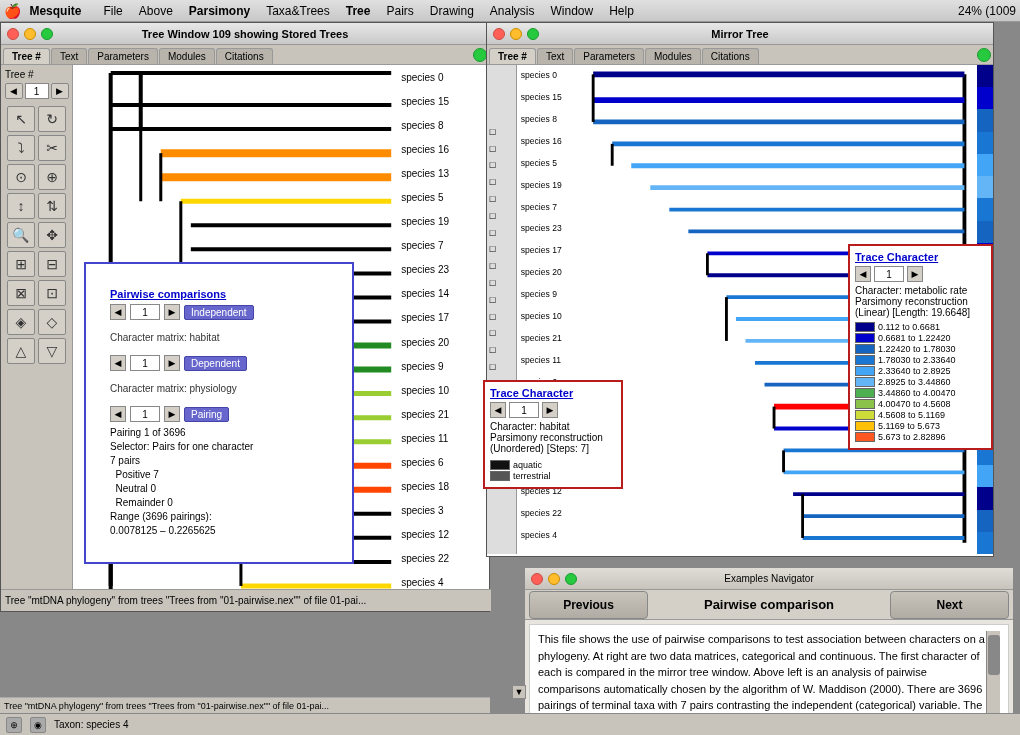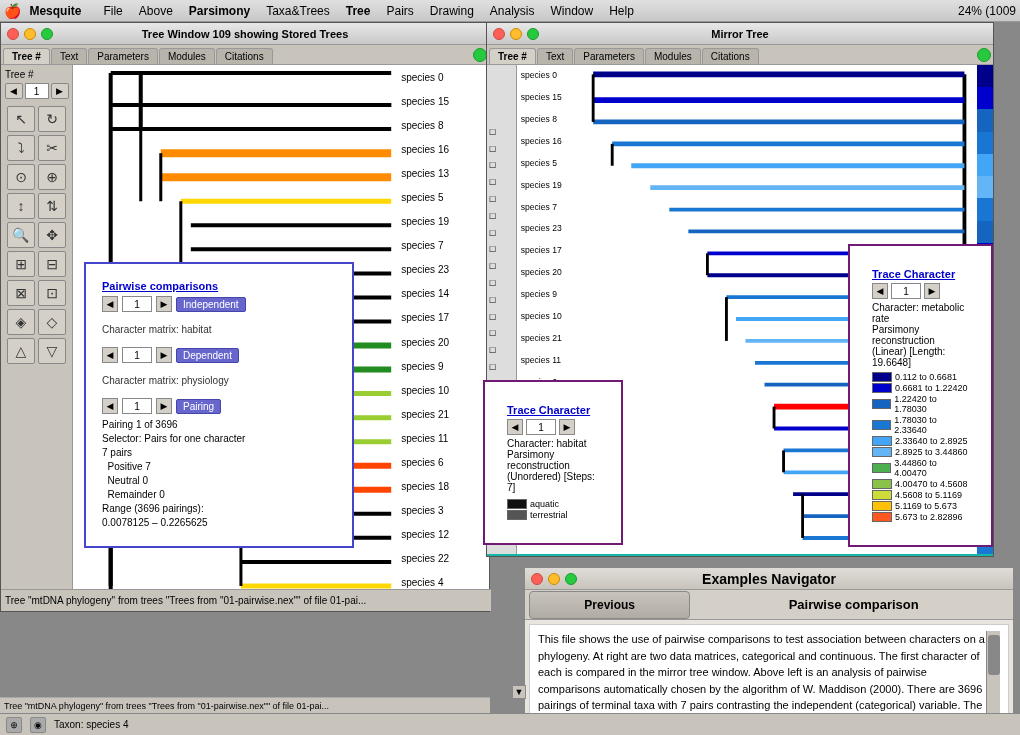--- a/index.html
+++ b/index.html
@@ -197,33 +197,33 @@
       overflow: hidden;
     }
 
     
     #mirror-window {
       position: absolute;
       top: 0;
       left: 486px;
       width: 508px;
       height: 535px;
-      background: #14b8a6;
+      background: #ffffff;
       border: 1px solid #555;
     }
 
     
     #pairwise-panel {
       position: absolute;
       top: 240px;
       left: 84px;
       width: 270px;
       background: white;
       border: 2px solid #4444cc;
-      padding: 16px;
+      padding: 24px;
       font-size: 10px;
       z-index: 50;
     }
     .panel-title {
       color: #0000cc;
       font-weight: bold;
       text-decoration: underline;
       margin-bottom: 4px;
       font-size: 11px;
     }
@@ -260,22 +260,22 @@
       cursor: pointer;
       border-radius: 2px;
     }
     .panel-text { font-size: 10px; color: #333; margin: 12px 0; }
     .panel-stats { font-size: 10px; line-height: 1.4; }
 
     
     .trace-panel {
       position: absolute;
       background: white;
-      border: 2px solid #701a75;
-      padding: 22px;
+      border: 2px solid #b91c1c;
+      padding: 5px;
       font-size: 10px;
       z-index: 50;
     }
     #trace-left {
       top: 358px;
       left: 483px;
       width: 140px;
     }
     #trace-right {
       top: 222px;
@@ -327,21 +327,21 @@
       justify-content: center;
       border-bottom: 1px solid #999;
       position: relative;
     }
     .nav-traffic {
       position: absolute;
       left: 6px;
       display: flex;
       gap: 5px;
     }
-    .nav-title { font-size: 14px; font-weight: bold; }
+    .nav-title { font-size: 10px; font-weight: normal; }
     .nav-toolbar {
       display: flex;
       align-items: center;
       height: 30px;
       background: #d4d0c8;
       border-bottom: 1px solid #999;
     }
     .nav-btn-large {
       flex: 1;
       height: 28px;
@@ -852,20 +852,21 @@
       <div class="nav-traffic">
         <div class="tl-red"></div>
         <div class="tl-yellow"></div>
         <div class="tl-green"></div>
       </div>
       <span class="nav-title">Examples Navigator</span>
     </div>
     <div class="nav-toolbar">
       <div class="nav-btn-large">Previous</div>
       <div class="nav-main-title">Pairwise comparison</div>
+      <div class="nav-btn-large">Next</div>
     </div>
     <div class="nav-text-area">
       <div style="display:flex; height:100%;">
         <div style="flex:1; font-size:11px; line-height:1.5;">This file shows the use of pairwise comparisons to test association between characters on a phylogeny.  At right are two data matrices, categorical and continuous. The first character of each is compared  in the mirror tree window.  Above left is an analysis of pairwise comparisons automatically chosen by the algorithm of W. Maddison (2000). There are 3696 pairings of terminal taxa with 7 pairs contrasting the independent (categorical) variable.  The first pairing (#0) is shown: all 7 of its pairs have the dependent variable greater in the terrestrial species, significant with p=0.0078.  However, among all 3696 pairings, some are not significant (worst p is 0.2265).</div>
         <div style="width:14px; background:#c8c4bc; border-left:1px solid #888; position:relative;">
           <div style="width:12px; height:40px; background:#888; border-radius:3px; position:absolute; top:4px; left:1px;"></div>
         </div>
       </div>
     </div>
   </div>

